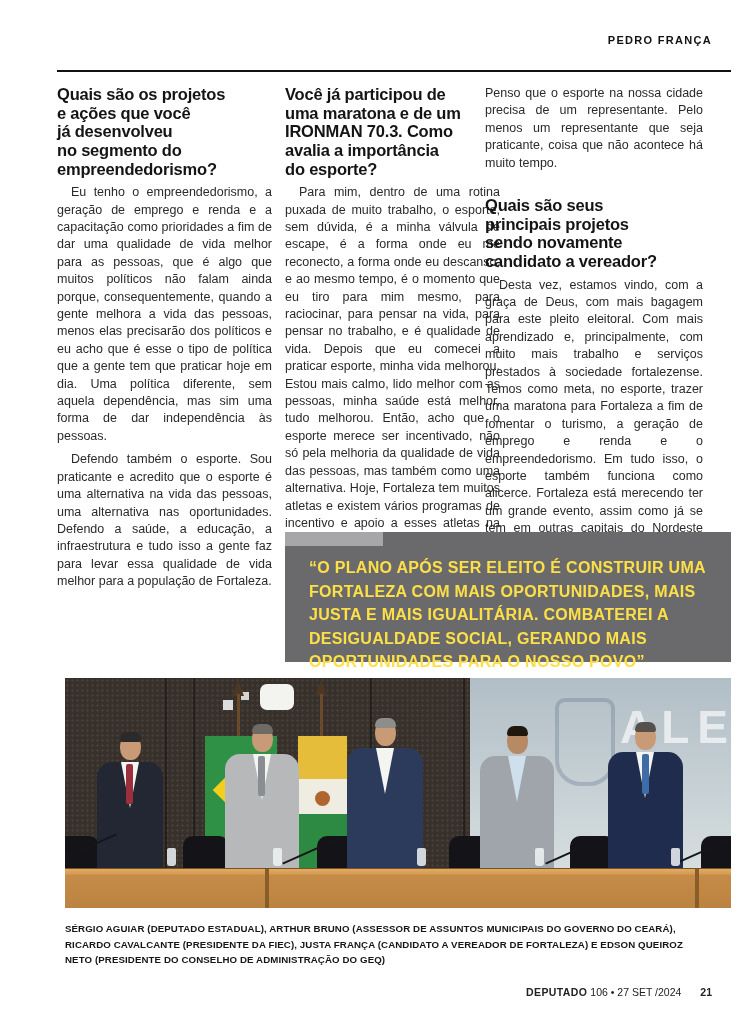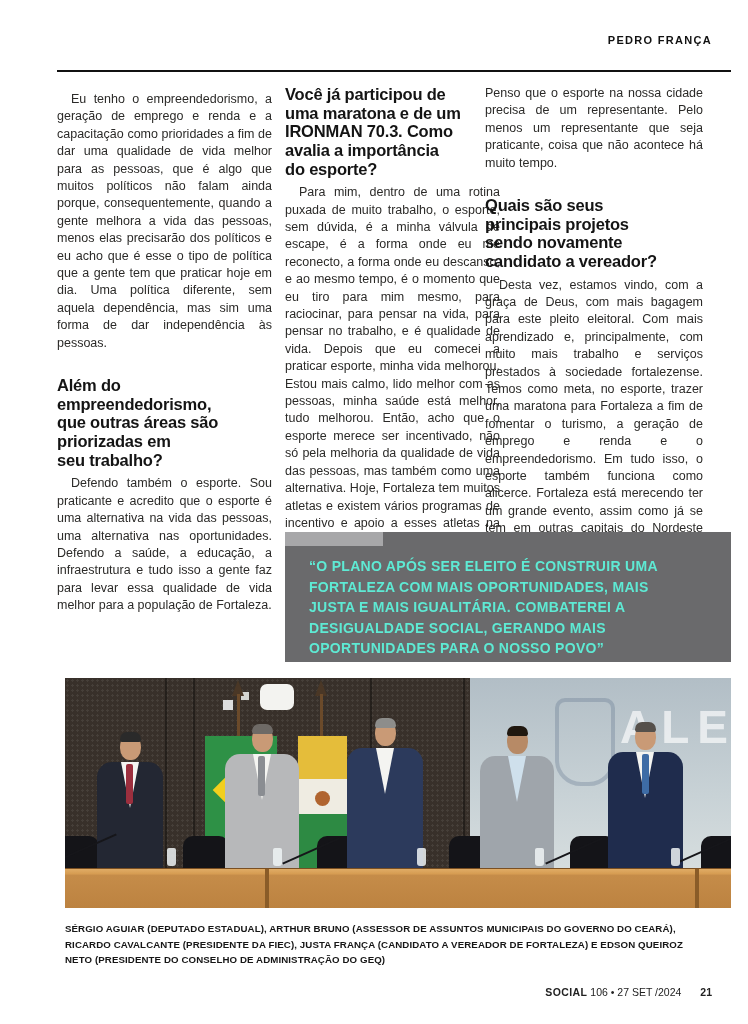--- a/index.html
+++ b/index.html
@@ -30,21 +30,21 @@
   }
   .answer.cont{text-indent:0;margin-top:3px;}
   
   .quote-box{
     position:absolute;left:285px;top:532px;width:446px;height:130px;
     background:#6a6a6c;box-sizing:border-box;
   }
   .quote-tab{position:absolute;left:0;top:0;width:98px;height:14px;background:#a7a7a9;}
   .quote-text{
     position:absolute;left:24px;top:24px;width:400px;
-    color:#5eead4;font-size:14px;font-weight:800;line-height:1.47;
+    color:#fde047;font-size:16px;font-weight:800;line-height:1.47;
     letter-spacing:0.3px;white-space:pre-line;
   }
   
   .photo{
     position:absolute;left:65px;top:678px;width:666px;height:230px;
     overflow:hidden;background:#38302a;
   }
   .ph-wall{
     position:absolute;left:0;top:0;width:100%;height:100%;
     background-color:#38302a;
@@ -112,26 +112,26 @@
 </style>
 </head>
 <body>
 
 <div class="page">
 
   <div class="hdr-author">PEDRO FRANÇA</div>
   <div class="hdr-rule"></div>
 
   <div class="col col1">
+    <h3 class="qhead">Quais são os projetos
+e ações que você
+já desenvolveu
+no segmento do
+empreendedorismo?</h3>
     <p class="answer">Eu tenho o empreendedorismo, a geração de emprego e renda e a capacitação como prioridades a fim de dar uma qualidade de vida melhor para as pessoas, que é algo que muitos políticos não falam ainda porque, consequentemente, quando a gente melhora a vida das pessoas, menos elas precisarão dos políticos e eu acho que é esse o tipo de política que a gente tem que praticar hoje em dia. Uma política diferente, sem aquela dependência, mas sim uma forma de dar independência às pessoas.</p>
-    <h3 class="qhead spaced">Além do
-empreendedorismo,
-que outras áreas são
-priorizadas em
-seu trabalho?</h3>
     <p class="answer">Defendo também o esporte. Sou praticante e acredito que o esporte é uma alternativa na vida das pessoas, uma alternativa nas oportunidades. Defendo a saúde, a educação, a infraestrutura e tudo isso a gente faz para levar essa qualidade de vida melhor para a população de Fortaleza.</p>
   </div>
 
   <div class="col col2">
     <h3 class="qhead">Você já participou de
 uma maratona e de um
 IRONMAN 70.3. Como
 avalia a importância
 do esporte?</h3>
     <p class="answer">Para mim, dentro de uma rotina puxada de muito trabalho, o esporte, sem dúvida, é a minha válvula de escape, é a forma onde eu me reconecto, a forma onde eu descanso, e ao mesmo tempo, é o momento que eu tiro para mim mesmo, para raciocinar, para pensar na vida, para pensar no trabalho, e é qualidade de vida. Depois que eu comecei a praticar esporte, minha vida melhorou. Estou mais calmo, lido melhor com as pessoas, minha saúde está melhor, tudo melhorou. Então, acho que o esporte merece ser incentivado, não só pela melhoria da qualidade de vida das pessoas, mas também como uma alternativa. Hoje, Fortaleza tem muitos atletas e existem vários programas de incentivo e apoio a esses atletas na Prefeitura.</p>
@@ -248,18 +248,18 @@
       <div class="ph-table-joint" style="left:200px;"></div>
       <div class="ph-table-joint" style="left:630px;"></div>
     </div>
   </div>
 
   <div class="caption">SÉRGIO AGUIAR (DEPUTADO ESTADUAL), ARTHUR BRUNO (ASSESSOR DE ASSUNTOS MUNICIPAIS DO GOVERNO DO CEARÁ),
 RICARDO CAVALCANTE (PRESIDENTE DA FIEC), JUSTA FRANÇA (CANDIDATO A VEREADOR DE FORTALEZA) E EDSON QUEIROZ
 NETO (PRESIDENTE DO CONSELHO DE ADMINISTRAÇÃO DO GEQ)</div>
 
   <div class="footer">
-    <span class="brand">SOCIAL</span>
+    <span class="brand">DEPUTADO</span>
     <span>106 • 27 SET /2024</span>
     <span class="pageno">21</span>
   </div>
 
 </div>
 
 </body></html>

